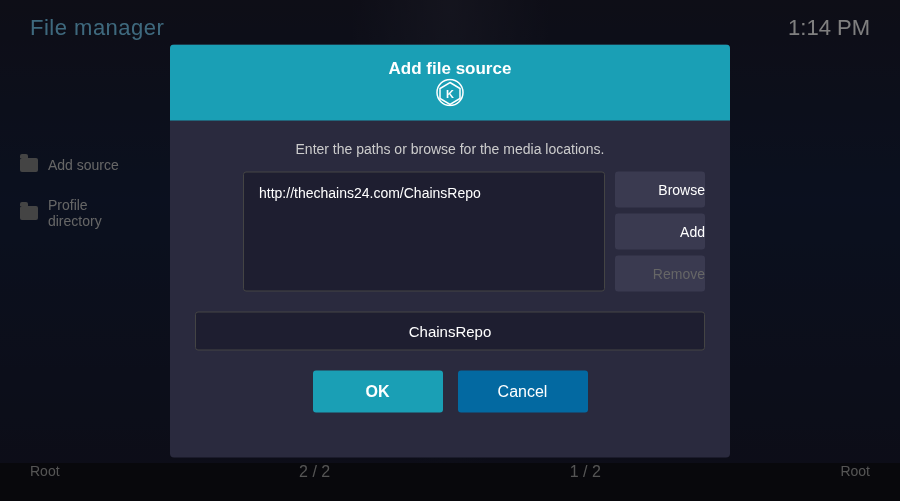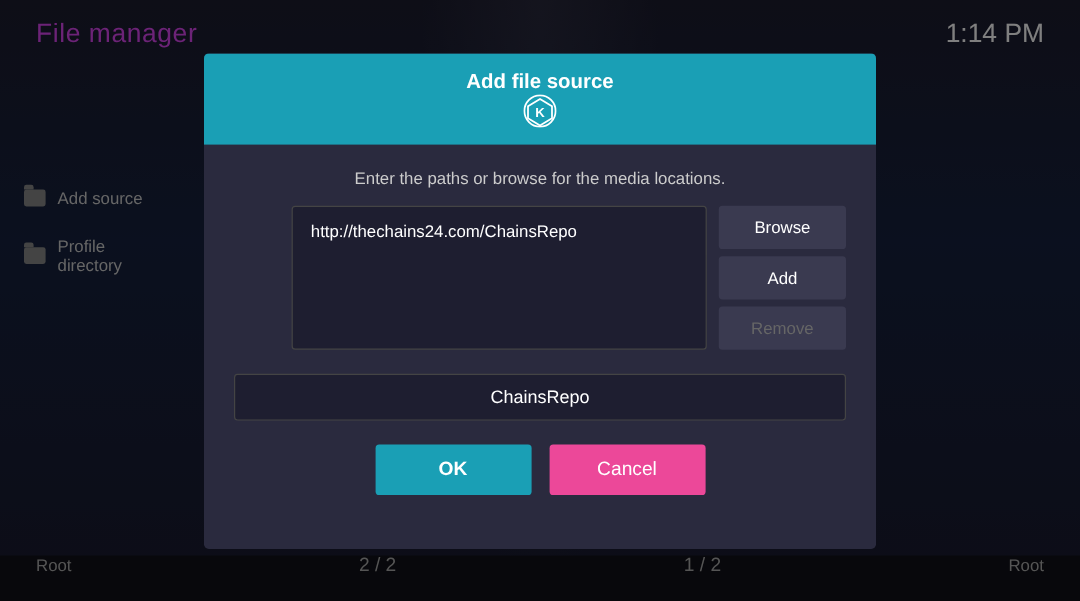--- a/index.html
+++ b/index.html
@@ -42,21 +42,21 @@
       display: flex;
       align-items: center;
       justify-content: space-between;
       padding: 0 30px;
       z-index: 1;
     }
 
     .header-title {
       font-size: 22px;
       font-weight: 300;
-      color: #d946ef;
+      color: #7dd3fc;
       letter-spacing: 0.5px;
     }
 
     .header-time {
       font-size: 22px;
       font-weight: 300;
       color: #ffffff;
     }
 
     
@@ -199,29 +199,29 @@
       font-size: 14px;
     }
 
     .url-buttons {
       display: flex;
       flex-direction: column;
       gap: 6px;
     }
 
     .url-btn {
-      width: 106px;
+      width: 90px;
       padding: 10px 0;
       background: #3a3a50;
       border: none;
       border-radius: 3px;
       color: #ffffff;
       font-size: 14px;
       cursor: pointer;
-      text-align: center;
+      text-align: right;
     }
 
     .url-btn.disabled {
       color: #666;
       cursor: default;
     }
 
     .name-instruction {
       text-align: center;
       font-size: 14px;
@@ -256,21 +256,21 @@
       border-radius: 3px;
       color: #ffffff;
       font-size: 16px;
       cursor: pointer;
       font-weight: bold;
     }
 
     .btn-cancel {
       width: 130px;
       padding: 12px 0;
-      background: #ec4899;
+      background: #0369a1;
       border: none;
       border-radius: 3px;
       color: #ffffff;
       font-size: 16px;
       cursor: pointer;
     }
 
     
     .kodi-logo-svg {
       width: 28px;

